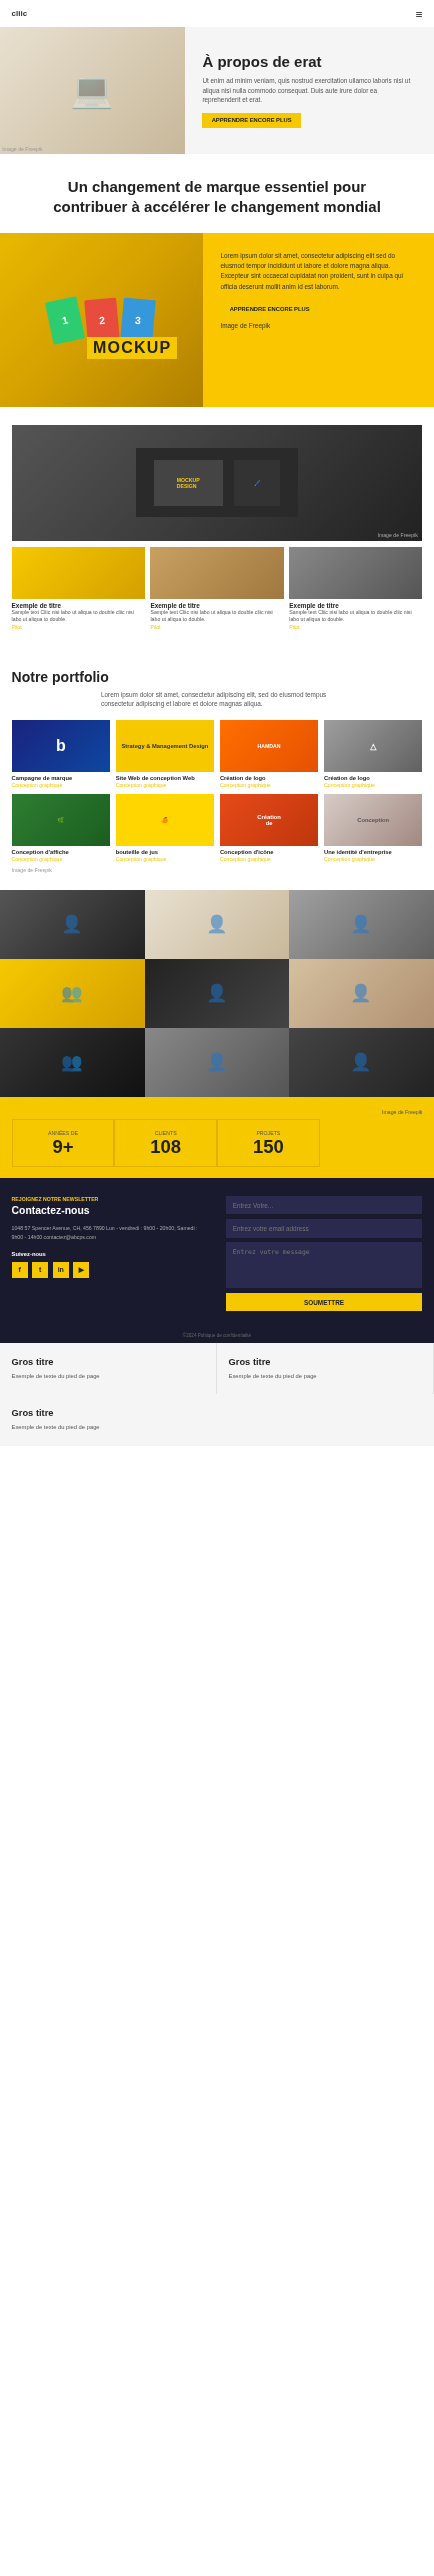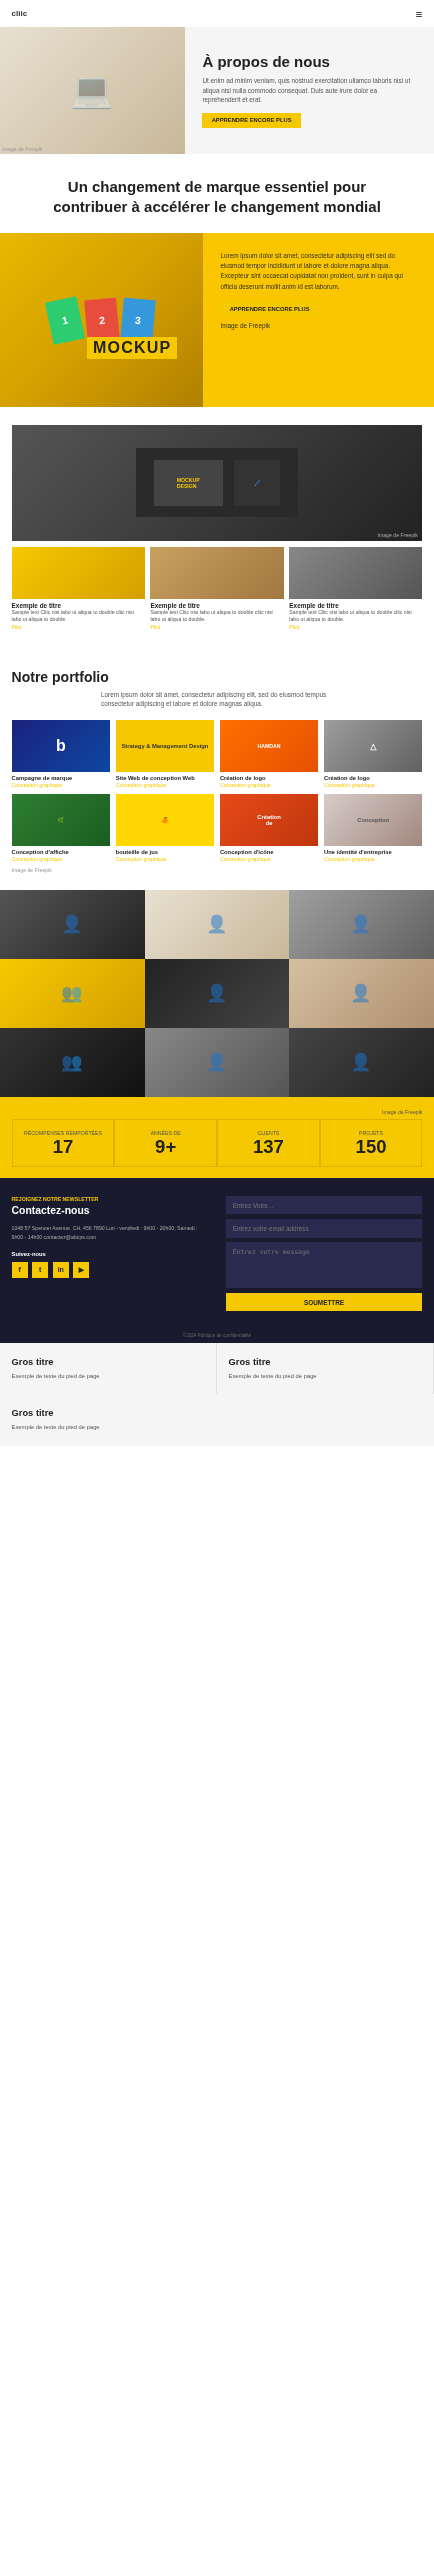--- a/index.html
+++ b/index.html
@@ -189,21 +189,21 @@
 </nav>
 
 <section class="hero">
   <div class="hero-img-left">
     <div class="hero-img-inner">
       <span class="laptop-icon">💻</span>
     </div>
     <span class="hero-img-credit">Image de Freepik</span>
   </div>
   <div class="hero-content">
-    <h1>À propos de nous</h1>
+    <h1>À propos de erat</h1>
     <p>Ut enim ad minim veniam, quis nostrud exercitation ullamco laboris nisi ut aliqua nisi nulla commodo consequat. Duis aute irure dolor ea reprehenderit et erat.</p>
     <button class="btn-yellow">APPRENDRE ENCORE PLUS</button>
   </div>
 </section>
 
 <div class="section-heading">
   <h2>Un changement de marque essentiel pour contribuer à accélérer le changement mondial</h2>
 </div>
 
 <section class="mockup-section">
@@ -378,30 +378,26 @@
         <span style="font-size:17.4px; color:#ccc; opacity:0.5;">👤</span>
       </div>
     </div>
   </div>
 </section>
 
 <section class="stats-section">
   <p class="stats-credit">Image de Freepik</p>
   <div class="stats-grid">
     <div class="stat-item">
-      <div class="stat-label">RÉCOMPENSES REMPORTÉES</div>
-      <div class="stat-number">17</div>
-    </div>
-    <div class="stat-item">
       <div class="stat-label">ANNÉES DE</div>
       <div class="stat-number">9+</div>
     </div>
     <div class="stat-item">
       <div class="stat-label">CLIENTS</div>
-      <div class="stat-number">137</div>
+      <div class="stat-number">108</div>
     </div>
     <div class="stat-item">
       <div class="stat-label">PROJETS</div>
       <div class="stat-number">150</div>
     </div>
   </div>
 </section>
 
 <section class="contact-section">
   <div class="contact-left">

